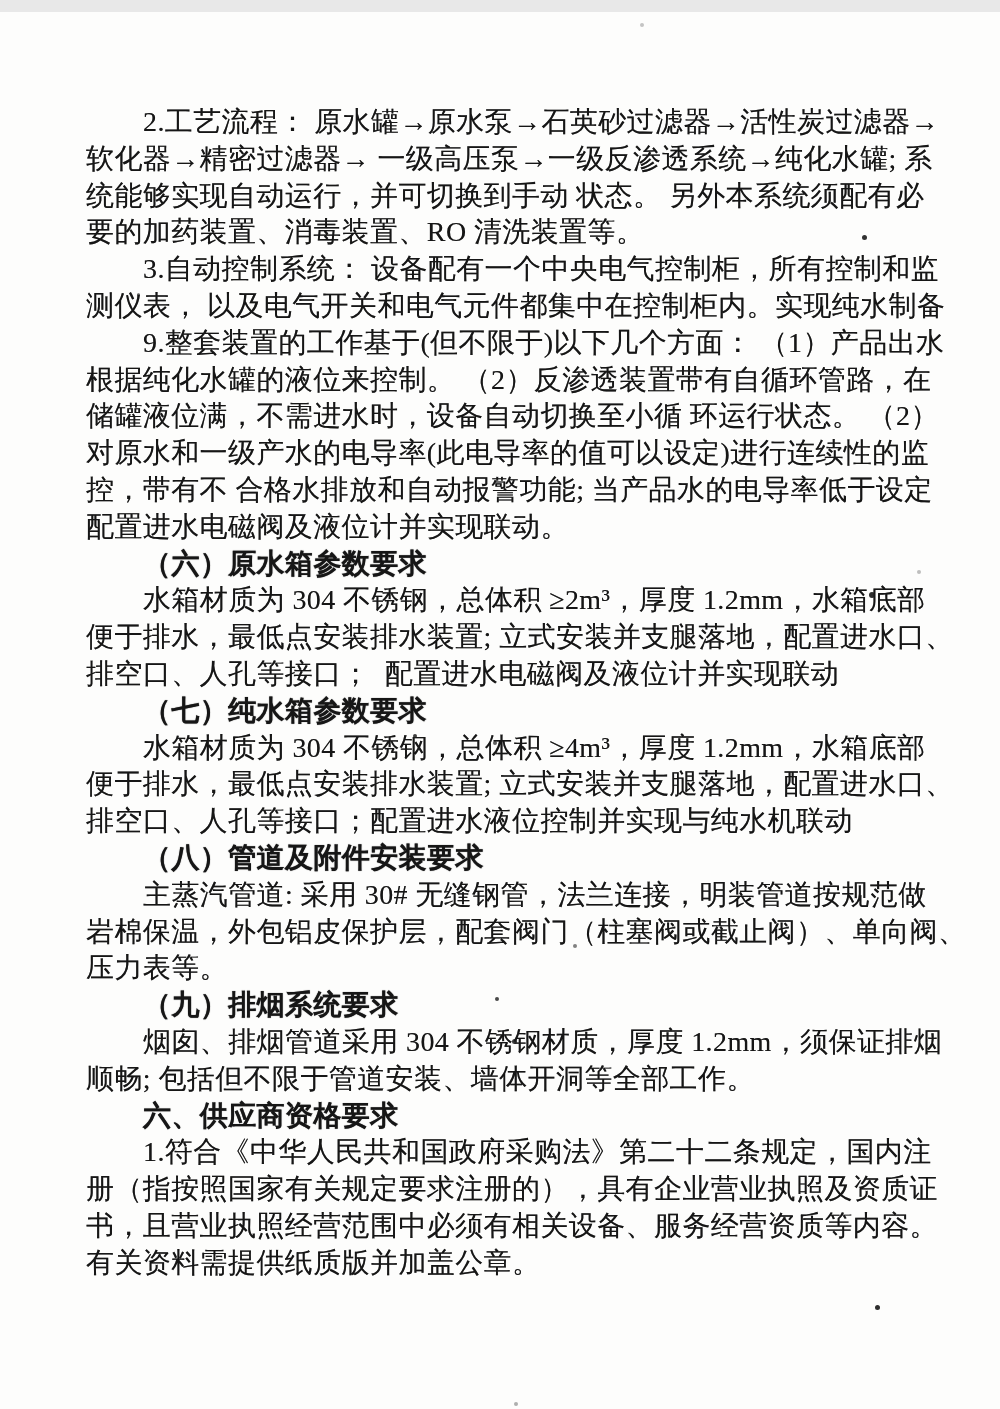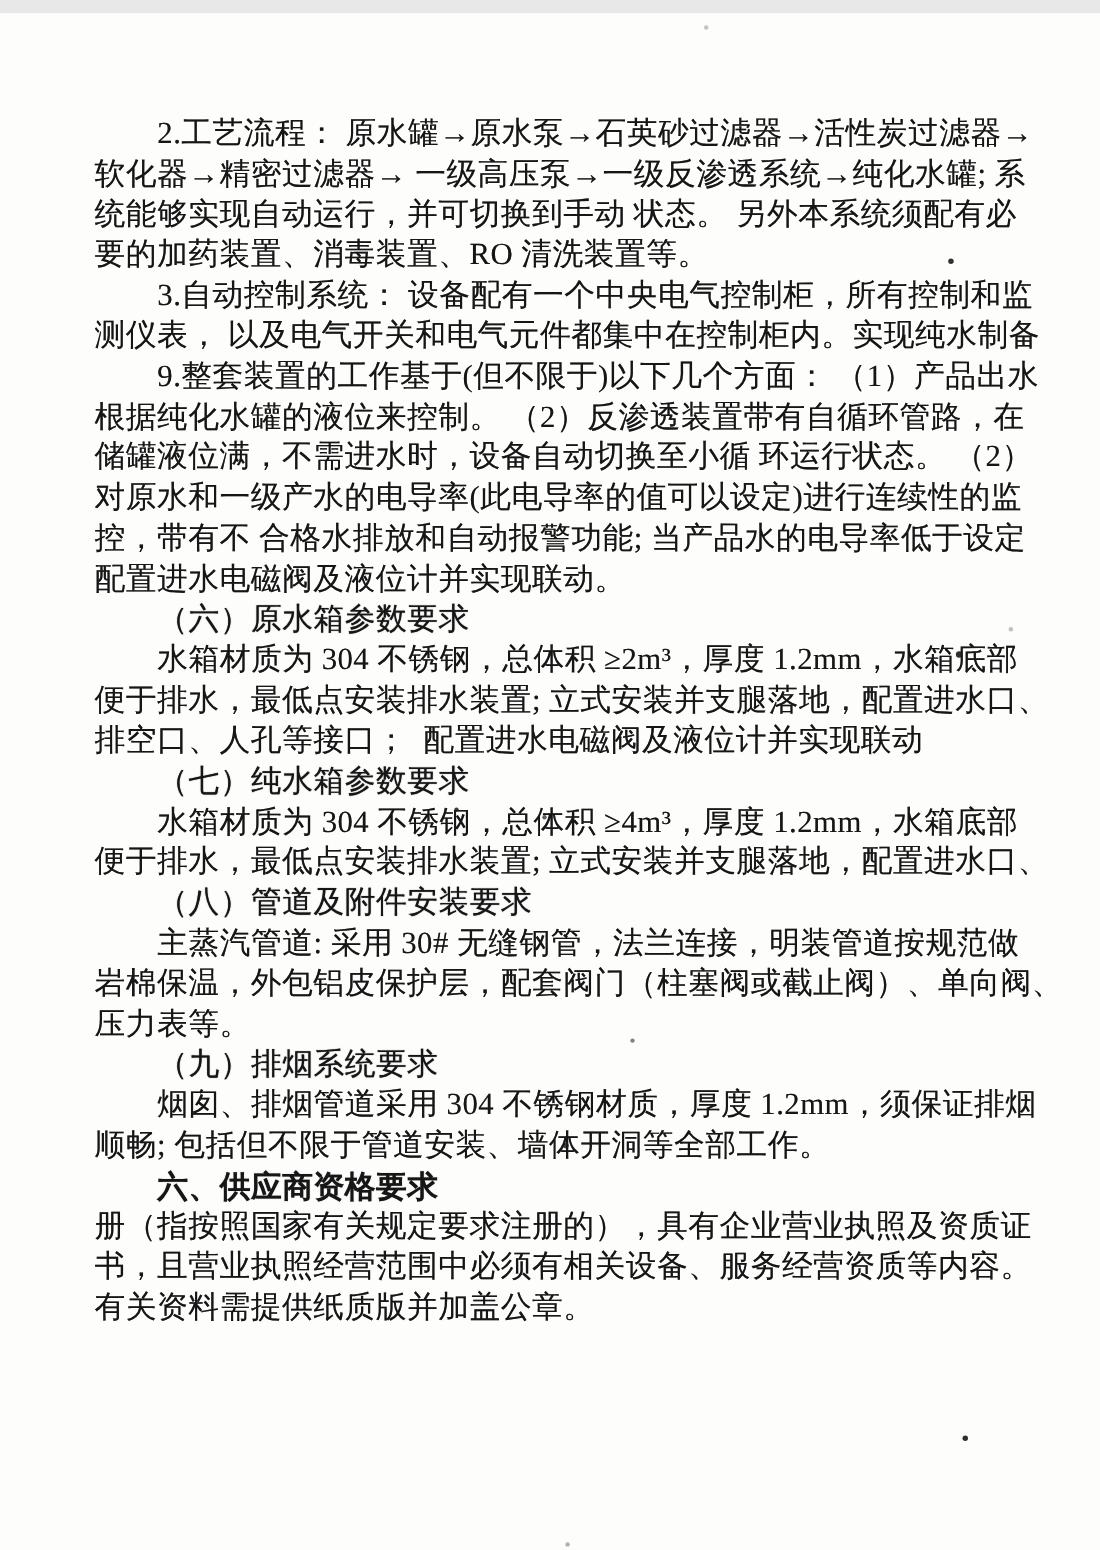--- a/index.html
+++ b/index.html
@@ -28,21 +28,21 @@
     height: 36.8px;
     color: #161616;
     white-space: pre;
     letter-spacing: 0.4px;
     text-shadow: 0 0 0.6px rgba(20,20,20,0.55);
   }
   .line.indent {
     text-indent: 57px;
   }
   .line.heading-kai {
-    font-weight: 400;
+    font-weight: 700;
     text-shadow: 0 0 0.9px rgba(10,10,10,0.8);
   }
   .line.heading-hei {
     font-weight: 700;
     font-family: "Liberation Sans", sans-serif;
     text-shadow: 0 0 0.7px rgba(10,10,10,0.7);
   }
   .dot {
     position: absolute;
     background: #1c1c1c;
@@ -66,28 +66,30 @@
       <div class="line body">对原水和一级产水的电导率(此电导率的值可以设定)进行连续性的监</div>
       <div class="line body">控，带有不 合格水排放和自动报警功能; 当产品水的电导率低于设定</div>
       <div class="line body">配置进水电磁阀及液位计并实现联动。</div>
       <div class="line heading-kai indent">（六）原水箱参数要求</div>
       <div class="line body indent">水箱材质为 304 不锈钢，总体积 ≥2m³，厚度 1.2mm，水箱底部</div>
       <div class="line body">便于排水，最低点安装排水装置; 立式安装并支腿落地，配置进水口、</div>
       <div class="line body">排空口、人孔等接口；  配置进水电磁阀及液位计并实现联动</div>
       <div class="line heading-kai indent">（七）纯水箱参数要求</div>
       <div class="line body indent">水箱材质为 304 不锈钢，总体积 ≥4m³，厚度 1.2mm，水箱底部</div>
       <div class="line body">便于排水，最低点安装排水装置; 立式安装并支腿落地，配置进水口、</div>
+      <div class="line body">排空口、人孔等接口；配置进水液位控制并实现与纯水机联动</div>
       <div class="line heading-kai indent">（八）管道及附件安装要求</div>
       <div class="line body indent">主蒸汽管道: 采用 30# 无缝钢管，法兰连接，明装管道按规范做</div>
       <div class="line body">岩棉保温，外包铝皮保护层，配套阀门（柱塞阀或截止阀）、单向阀、</div>
       <div class="line body">压力表等。</div>
       <div class="line heading-kai indent">（九）排烟系统要求</div>
       <div class="line body indent">烟囱、排烟管道采用 304 不锈钢材质，厚度 1.2mm，须保证排烟</div>
       <div class="line body">顺畅; 包括但不限于管道安装、墙体开洞等全部工作。</div>
       <div class="line heading-hei indent">六、供应商资格要求</div>
+      <div class="line body indent">1.符合《中华人民共和国政府采购法》第二十二条规定，国内注</div>
       <div class="line body">册（指按照国家有关规定要求注册的），具有企业营业执照及资质证</div>
       <div class="line body">书，且营业执照经营范围中必须有相关设备、服务经营资质等内容。</div>
       <div class="line body">有关资料需提供纸质版并加盖公章。</div>
     </div>
   <div id="artifact-layer">
       <span class="dot" style="left: 640px; top: 11px; width: 4px; height: 4px; opacity: 0.25;"></span>
       <span class="dot" style="left: 137px; top: 281px; width: 3px; height: 3px; opacity: 0.55;"></span>
       <span class="dot" style="left: 862px; top: 223px; width: 5px; height: 5px; opacity: 0.9;"></span>
       <span class="dot" style="left: 917px; top: 558px; width: 4px; height: 4px; opacity: 0.28;"></span>
       <span class="dot" style="left: 869px; top: 580px; width: 6px; height: 6px; opacity: 0.92;"></span>

